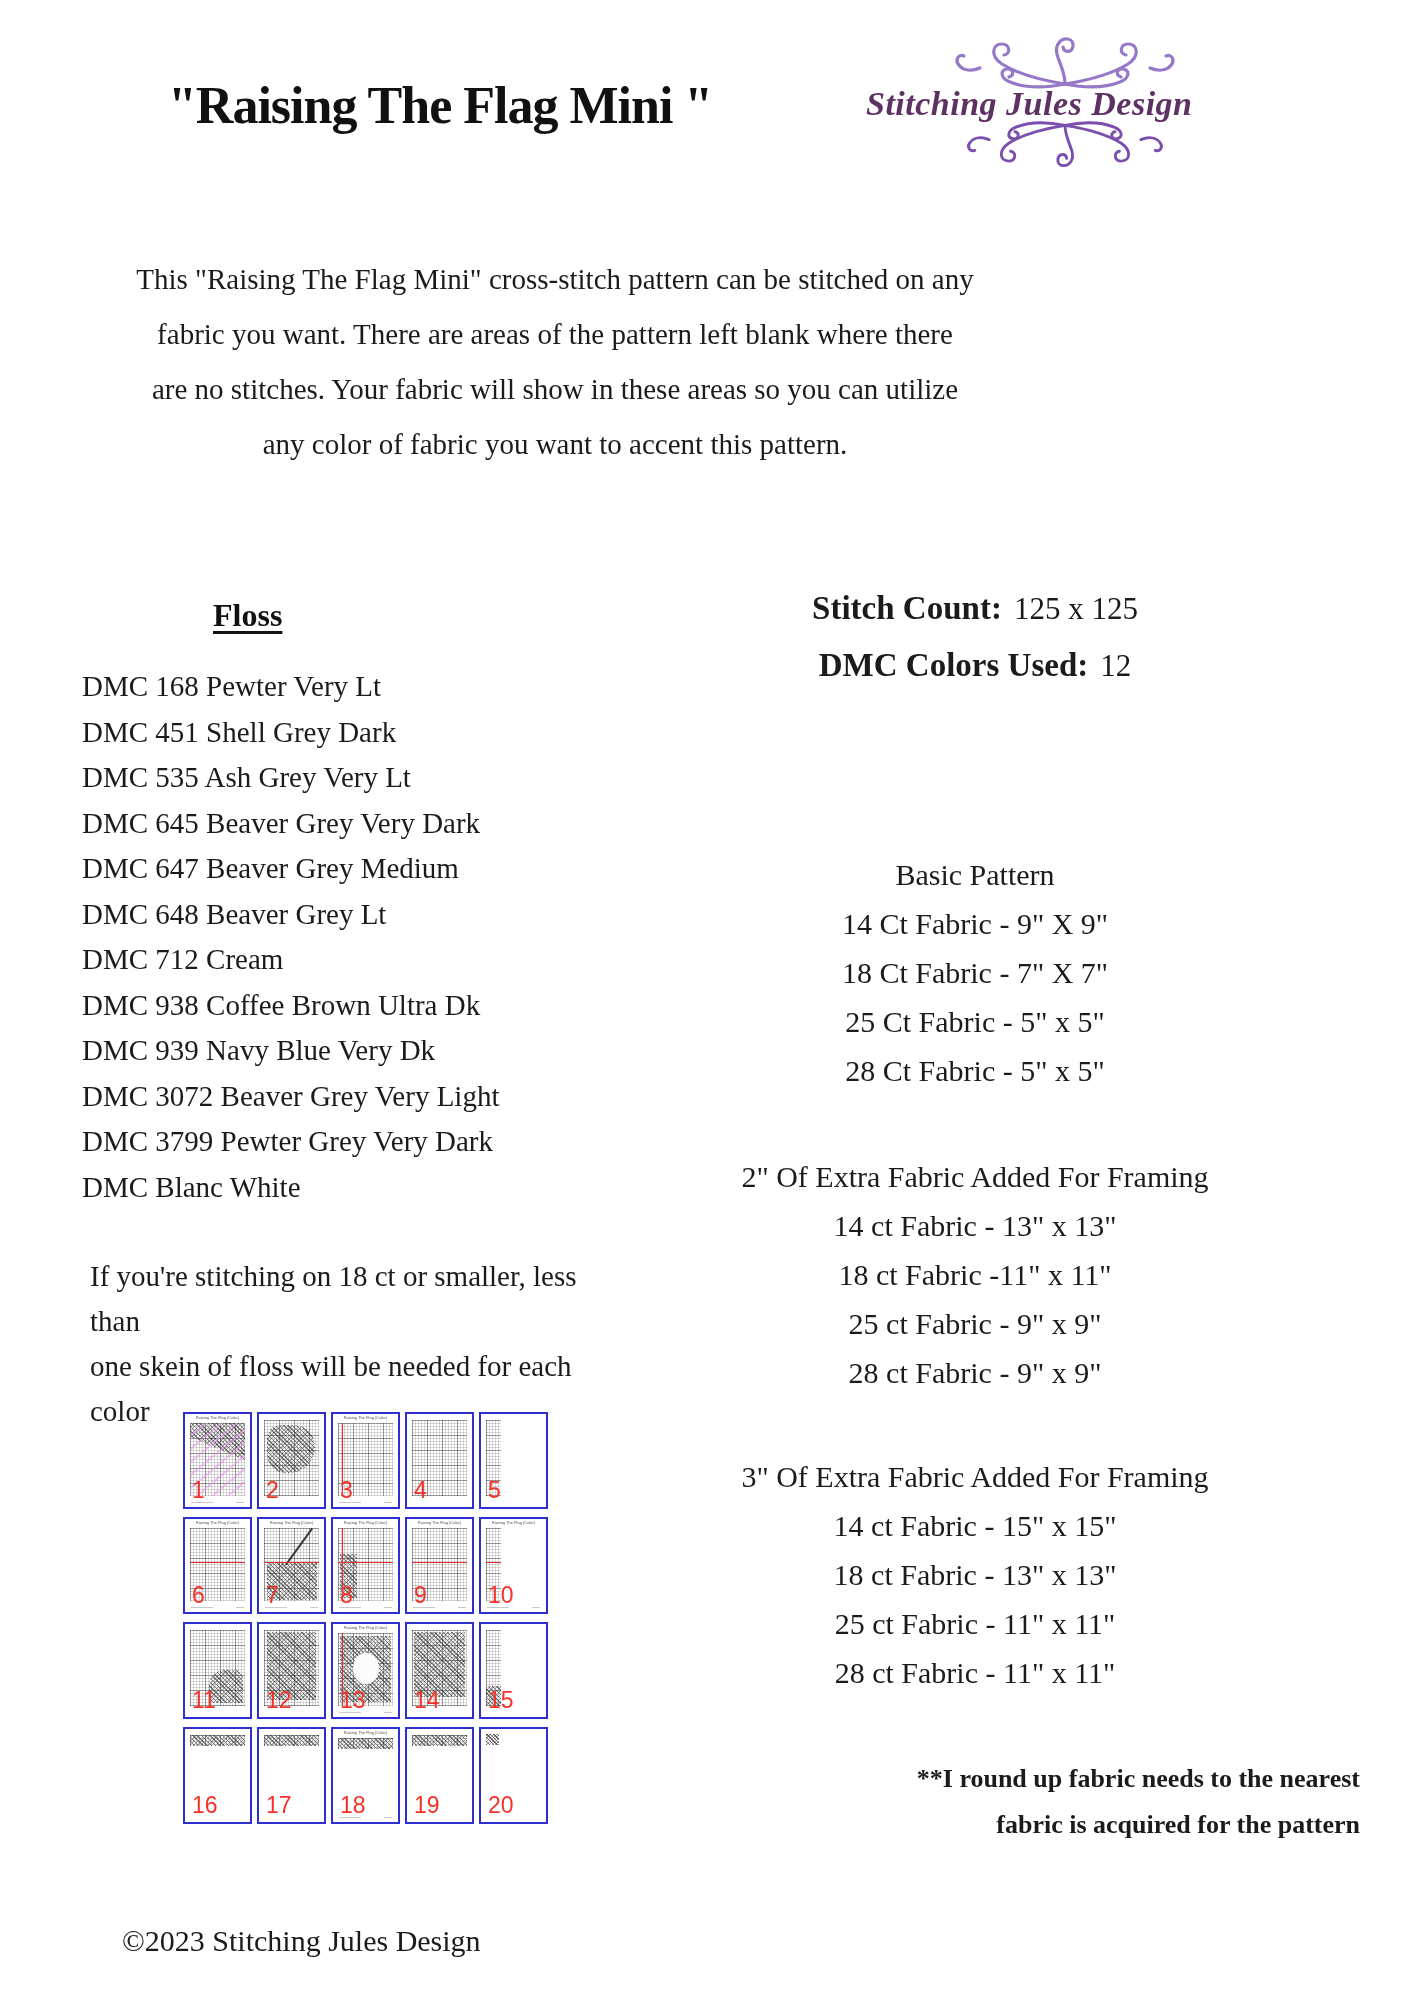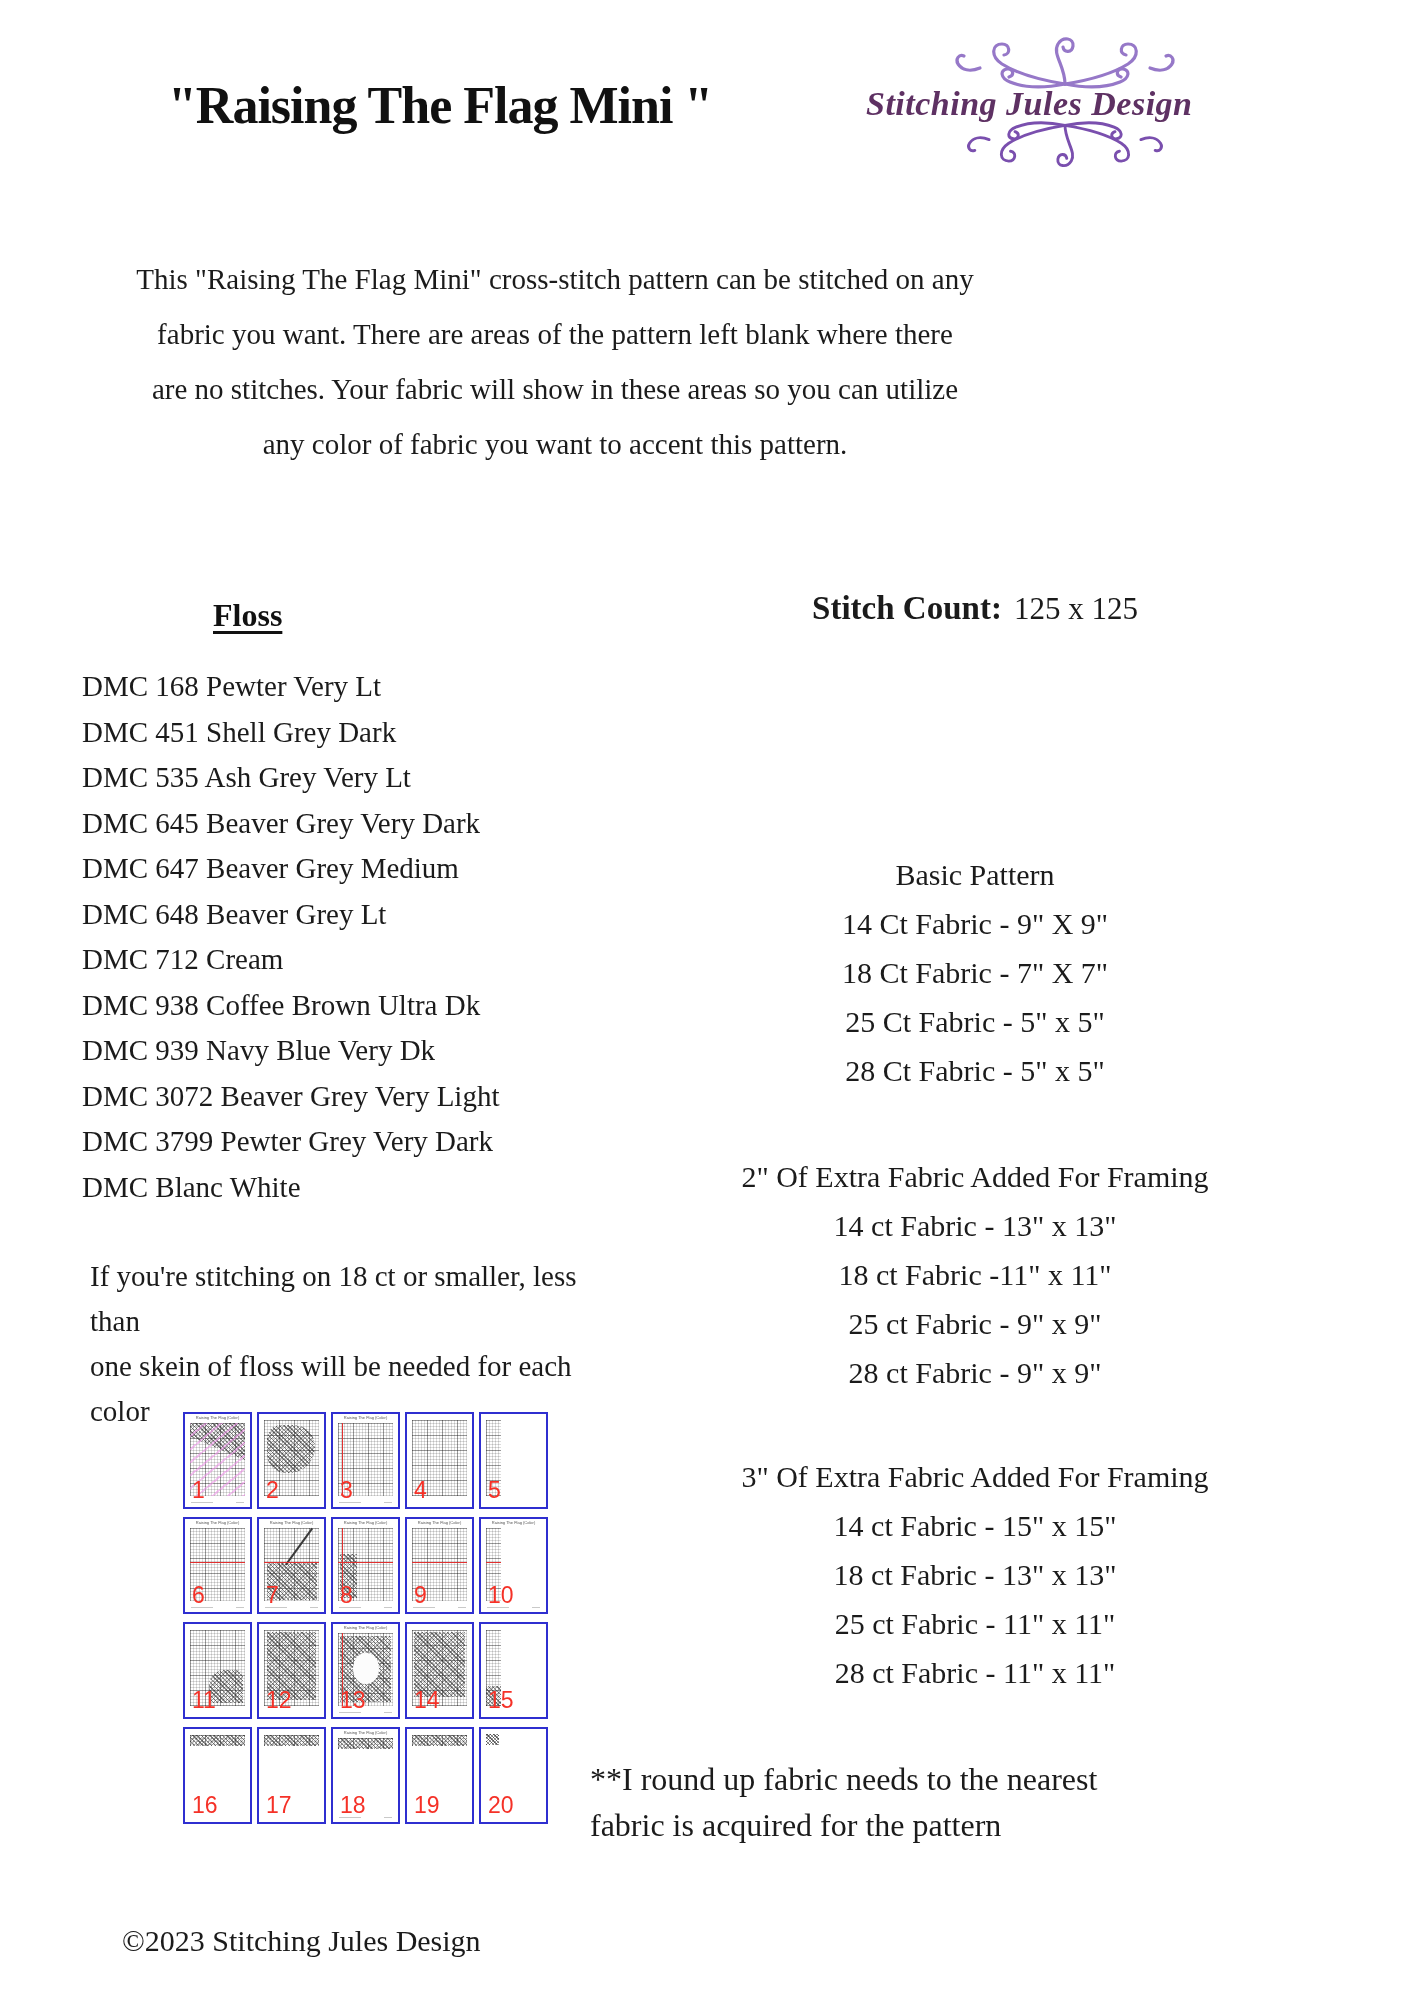--- a/index.html
+++ b/index.html
@@ -61,22 +61,22 @@
   .fab-section{
     position:absolute;left:590px;width:770px;text-align:center;
     font-size:30px;line-height:49px;
   }
   .fab-title{text-decoration-thickness:2px;text-underline-offset:4px;}
   .fab-lines{white-space:pre-line;}
   .sec-basic{top:850px;}
   .sec-two{top:1152px;}
   .sec-three{top:1452px;}
   .footnote{
-    position:absolute;left:590px;top:1756px;width:770px;text-align:left;
-    font-size:32px;line-height:46px;
+    position:absolute;left:590px;top:1756px;width:770px;text-align:right;
+    font-size:26px;line-height:46px;font-weight:bold;
   }
   .footnote .u{text-decoration:underline;text-underline-offset:3px;}
   
   .thumbs{
     position:absolute;left:183px;top:1412px;
     display:grid;grid-template-columns:repeat(5,69px);grid-auto-rows:97px;
     column-gap:5px;row-gap:8px;
   }
   .thumb{
     position:relative;background:#fff;border:2px solid var(--thumb-blue);
@@ -187,20 +187,23 @@
 DMC 3072 Beaver Grey Very Light
 DMC 3799 Pewter Grey Very Dark
 DMC Blanc White</div>
   <div class="floss-note">If you're stitching on 18 ct or smaller, less than
 one skein of floss will be needed for each color</div>
 
   <div class="stats">
     <div>
       <span class="b">Stitch Count:</span><span>125 x 125</span>
     </div>
+    <div>
+      <span class="b">DMC Colors Used:</span><span>12</span>
+    </div>
   </div>
 
 
   <div class="fab-section sec-basic">
     <div class="fab-title">Basic Pattern</div>
     <div class="fab-lines">14 Ct Fabric - 9" X 9"
 18 Ct Fabric - 7" X 7"
 25 Ct Fabric - 5" x 5"
 28 Ct Fabric - 5" x 5"</div>
   </div>

